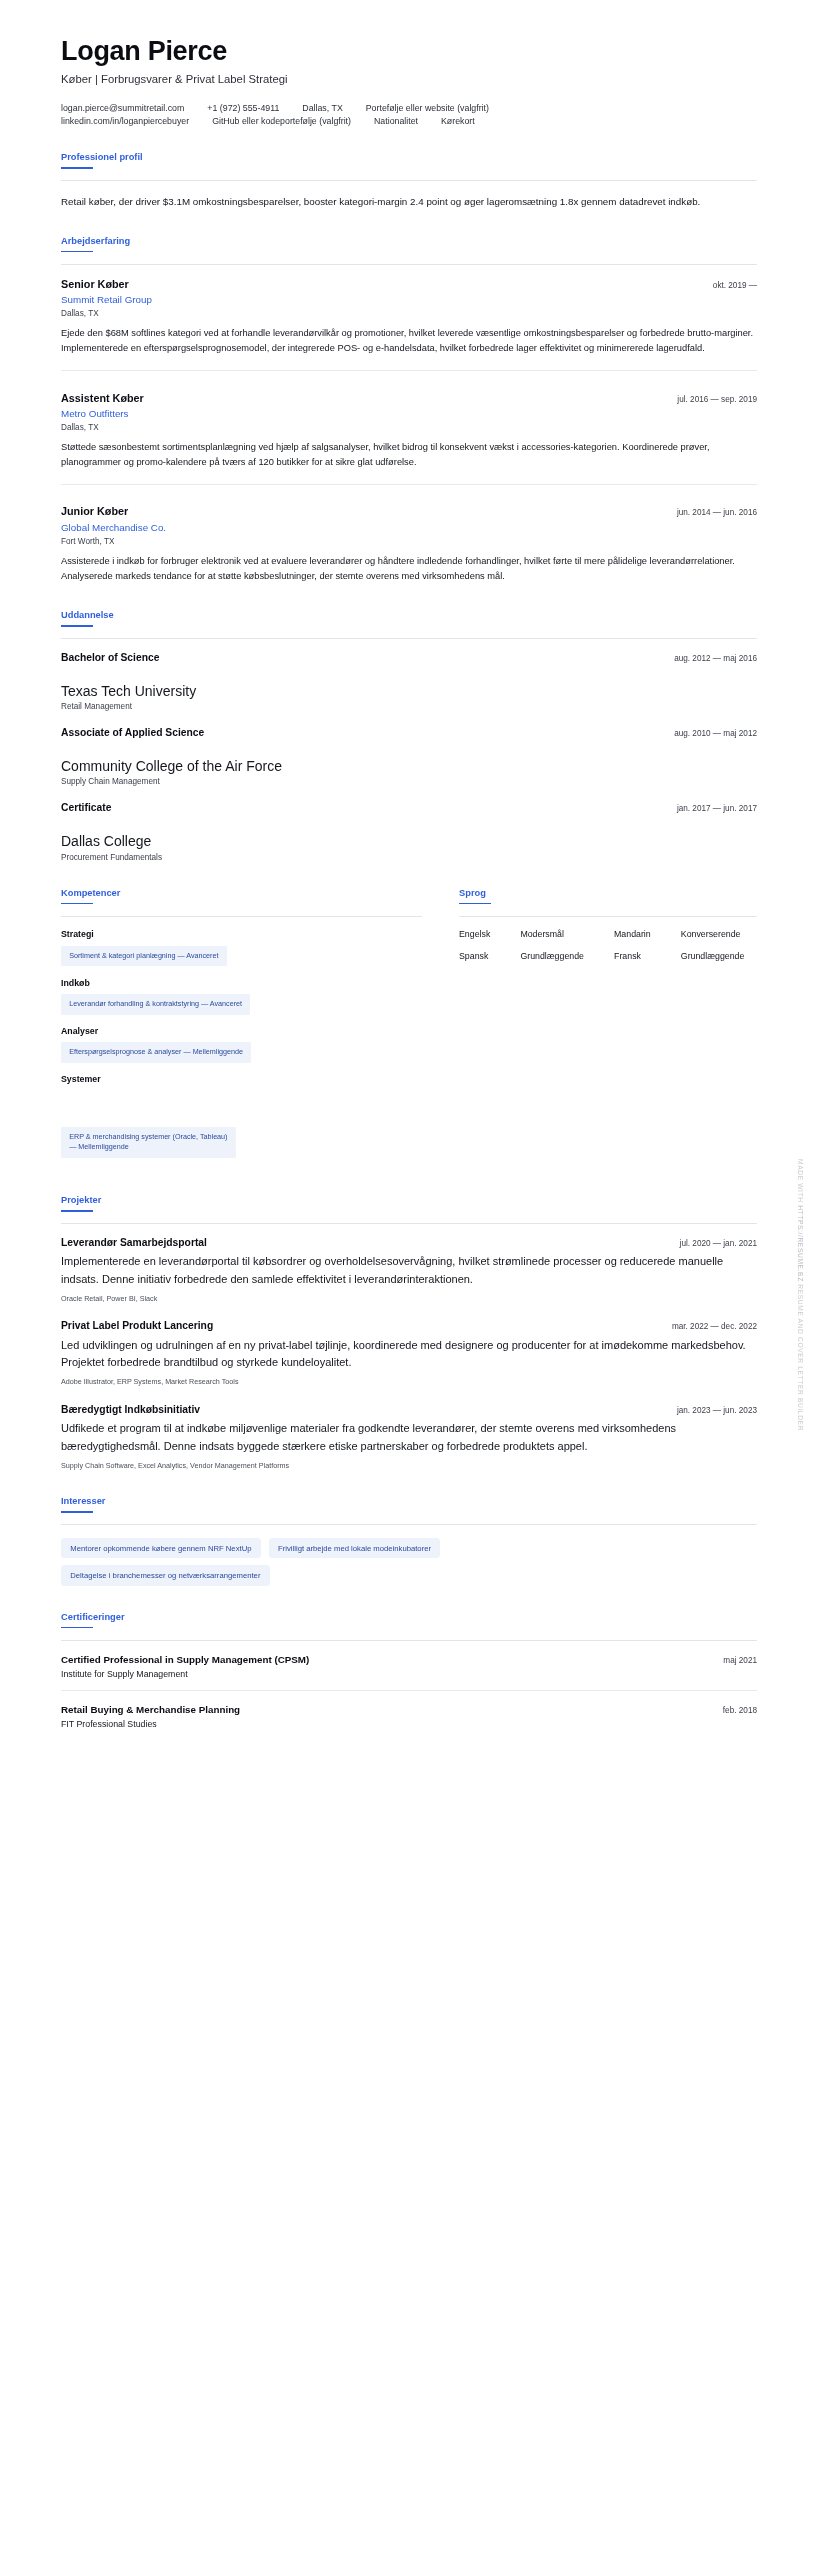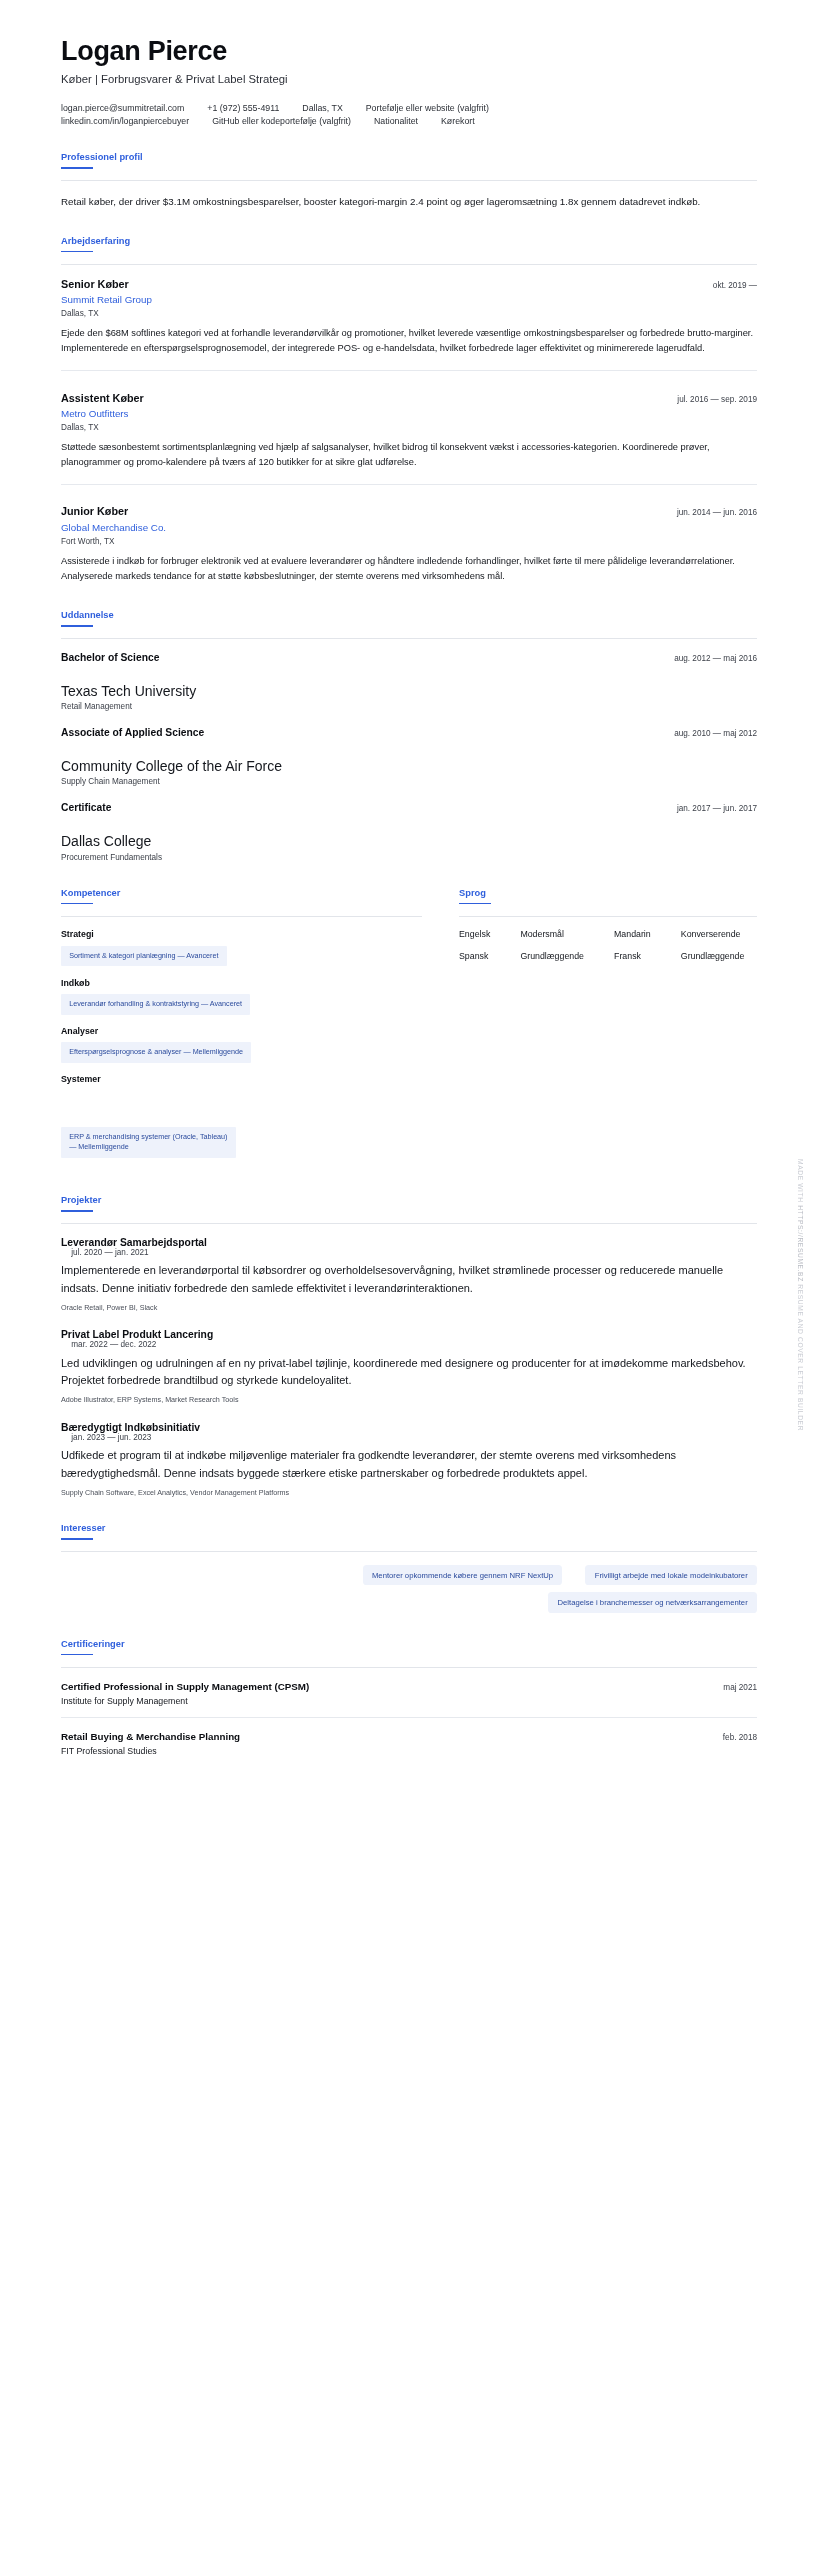--- a/index.html
+++ b/index.html
@@ -175,21 +175,20 @@
   }
   .lang-name { white-space: nowrap; }
   .lang-level { white-space: nowrap; color: #14171d; }
 
   
   .proj { margin-bottom: 17.5px; }
   .proj-head {
     display: flex;
     justify-content: space-between;
     align-items: baseline;
-    flex-direction: column;
   }
   .proj-title {
     font-size: 10.3px;
     font-weight: bold;
     color: #0b0d12;
   }
   .proj-dates {
     font-size: 8.2px;
     color: #3c4049;
     white-space: nowrap;
@@ -204,22 +203,21 @@
   .proj-tools {
     font-size: 7.2px;
     color: #4a4f59;
     margin-top: 5.2px;
   }
 
   
   .interests {
     display: flex;
     flex-wrap: wrap;
-    gap: 23px;
-    justify-content: flex-end;
+    gap: 8px;
   }
   .interest-chip {
     background: #eef2fb;
     color: #2a4a9c;
     border-radius: 3.6px;
     font-size: 7.7px;
     padding: 5.7px 9.3px;
   }
 
   

